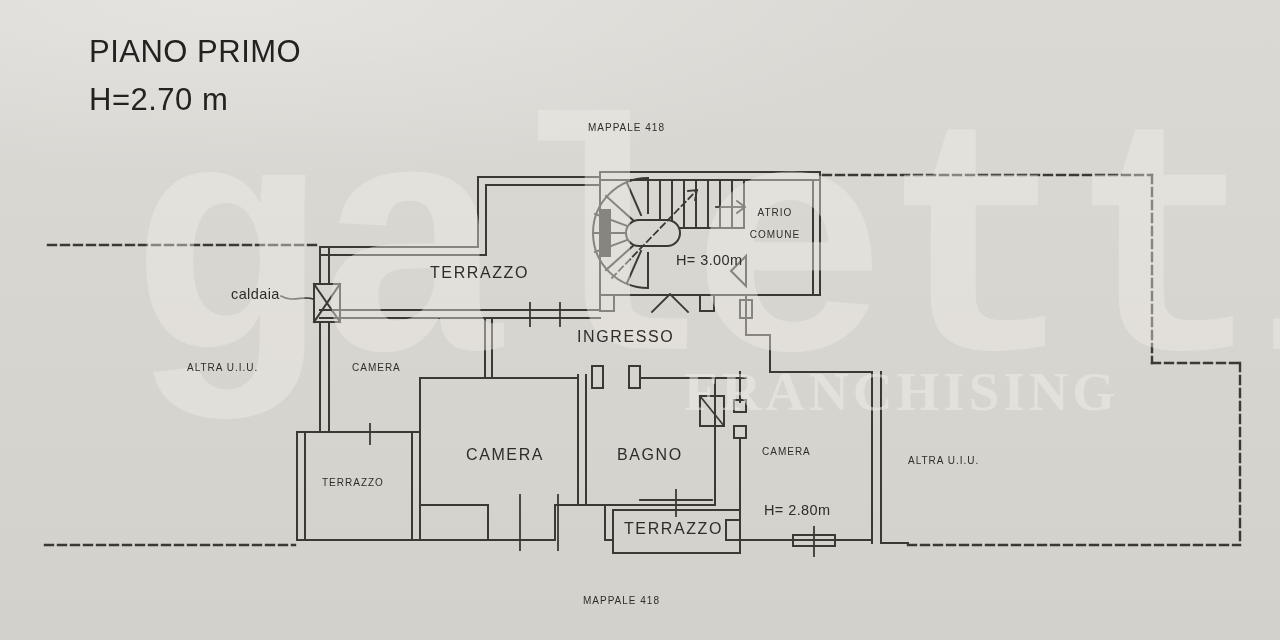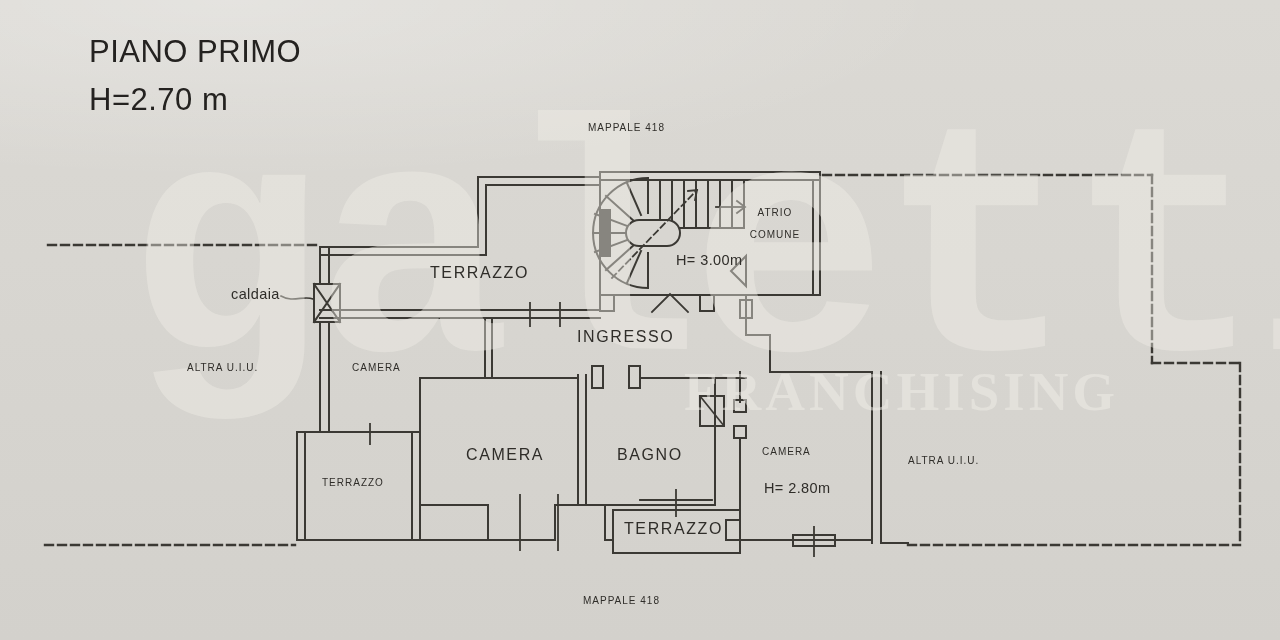--- a/index.html
+++ b/index.html
@@ -222,21 +222,21 @@
   <div class="lbl s15" style="left:187px;top:362px;">ALTRA U.I.U.</div>
 
   <div class="lbl s15" style="left:352px;top:362px;">CAMERA</div>
 
   <div class="lbl s16" style="left:466px;top:446px;">CAMERA</div>
 
   <div class="lbl s16" style="left:617px;top:446px;">BAGNO</div>
 
   <div class="lbl s15" style="left:762px;top:446px;">CAMERA</div>
 
-  <div class="lbl s14" style="left:764px;top:480px;text-align:right;">H= 2.80m</div>
+  <div class="lbl s14" style="left:764px;top:502px;text-align:right;">H= 2.80m</div>
 
   <div class="lbl s15" style="left:908px;top:455px;">ALTRA U.I.U.</div>
 
   <div class="lbl s15" style="left:322px;top:477px;">TERRAZZO</div>
 
   <div class="lbl s16" style="left:624px;top:520px;">TERRAZZO</div>
 
   <div class="lbl s15" style="left:583px;top:595px;">MAPPALE 418</div>
 
 </div>

